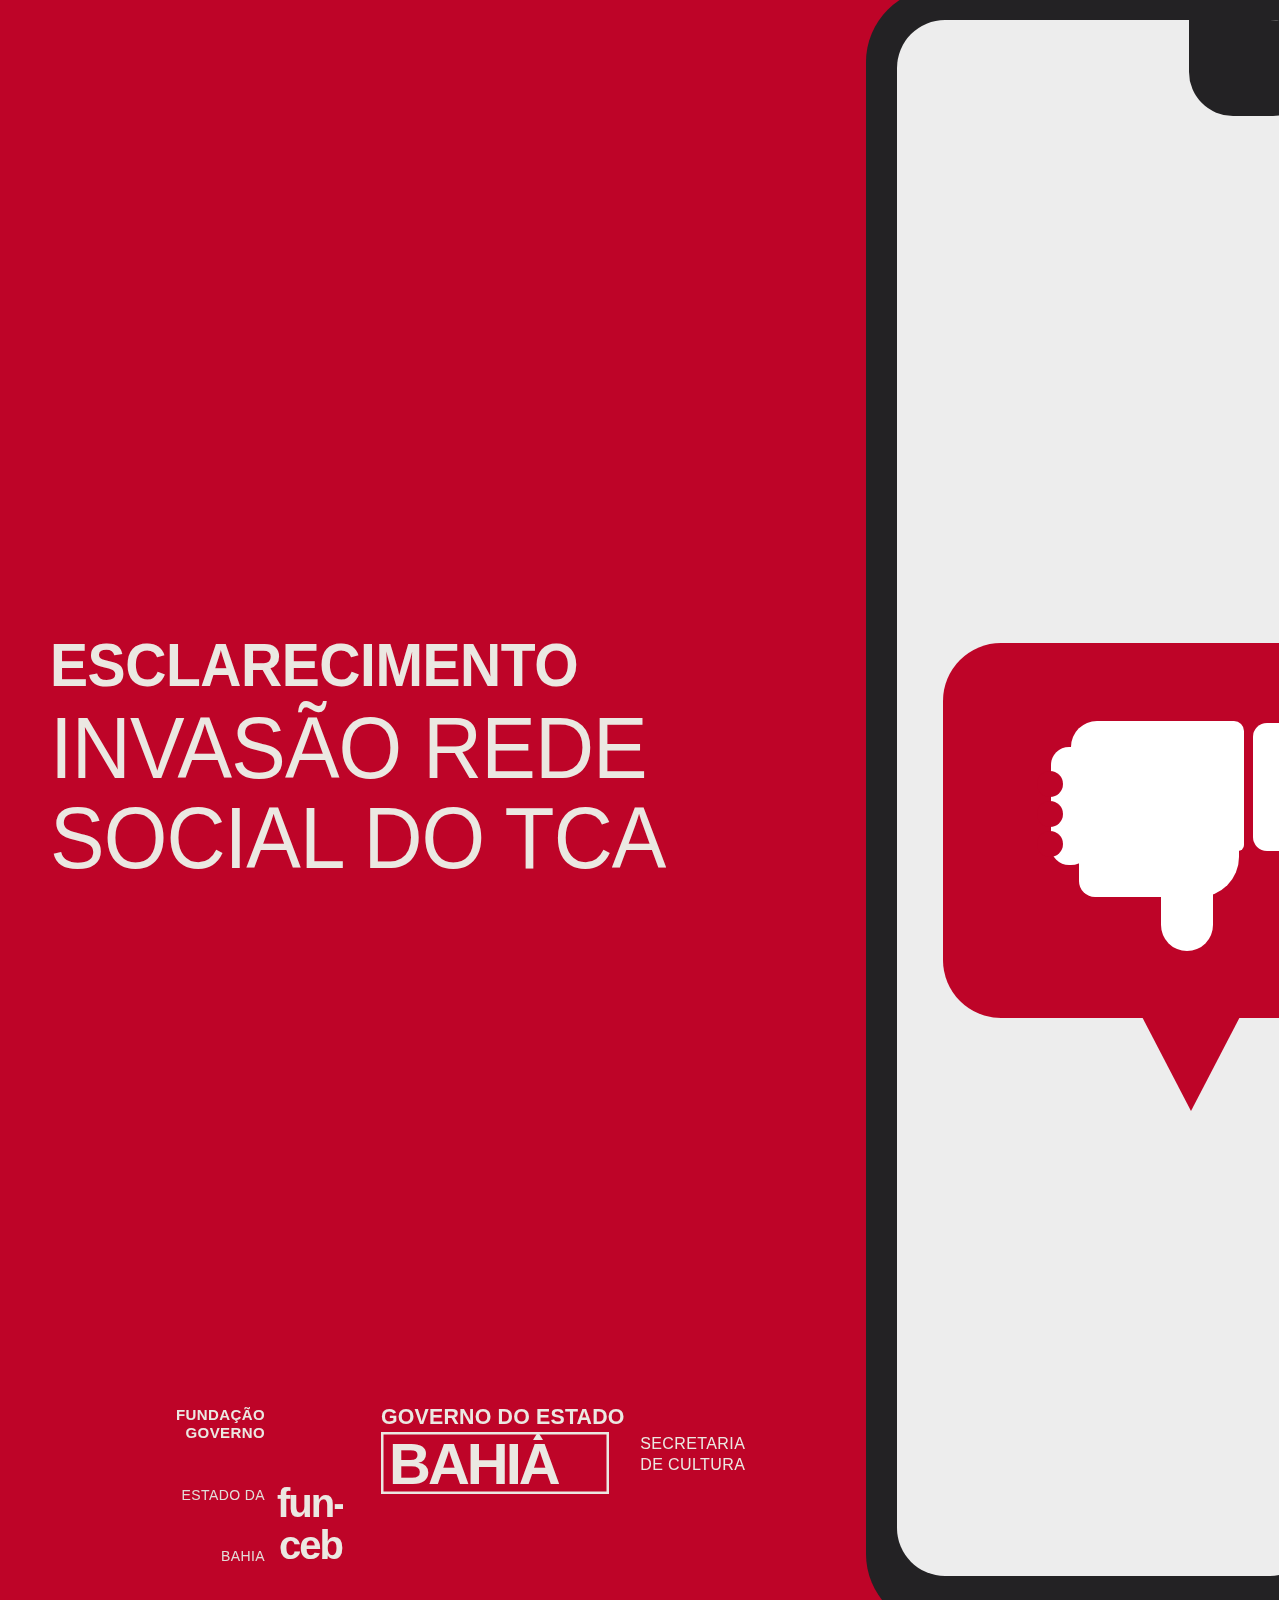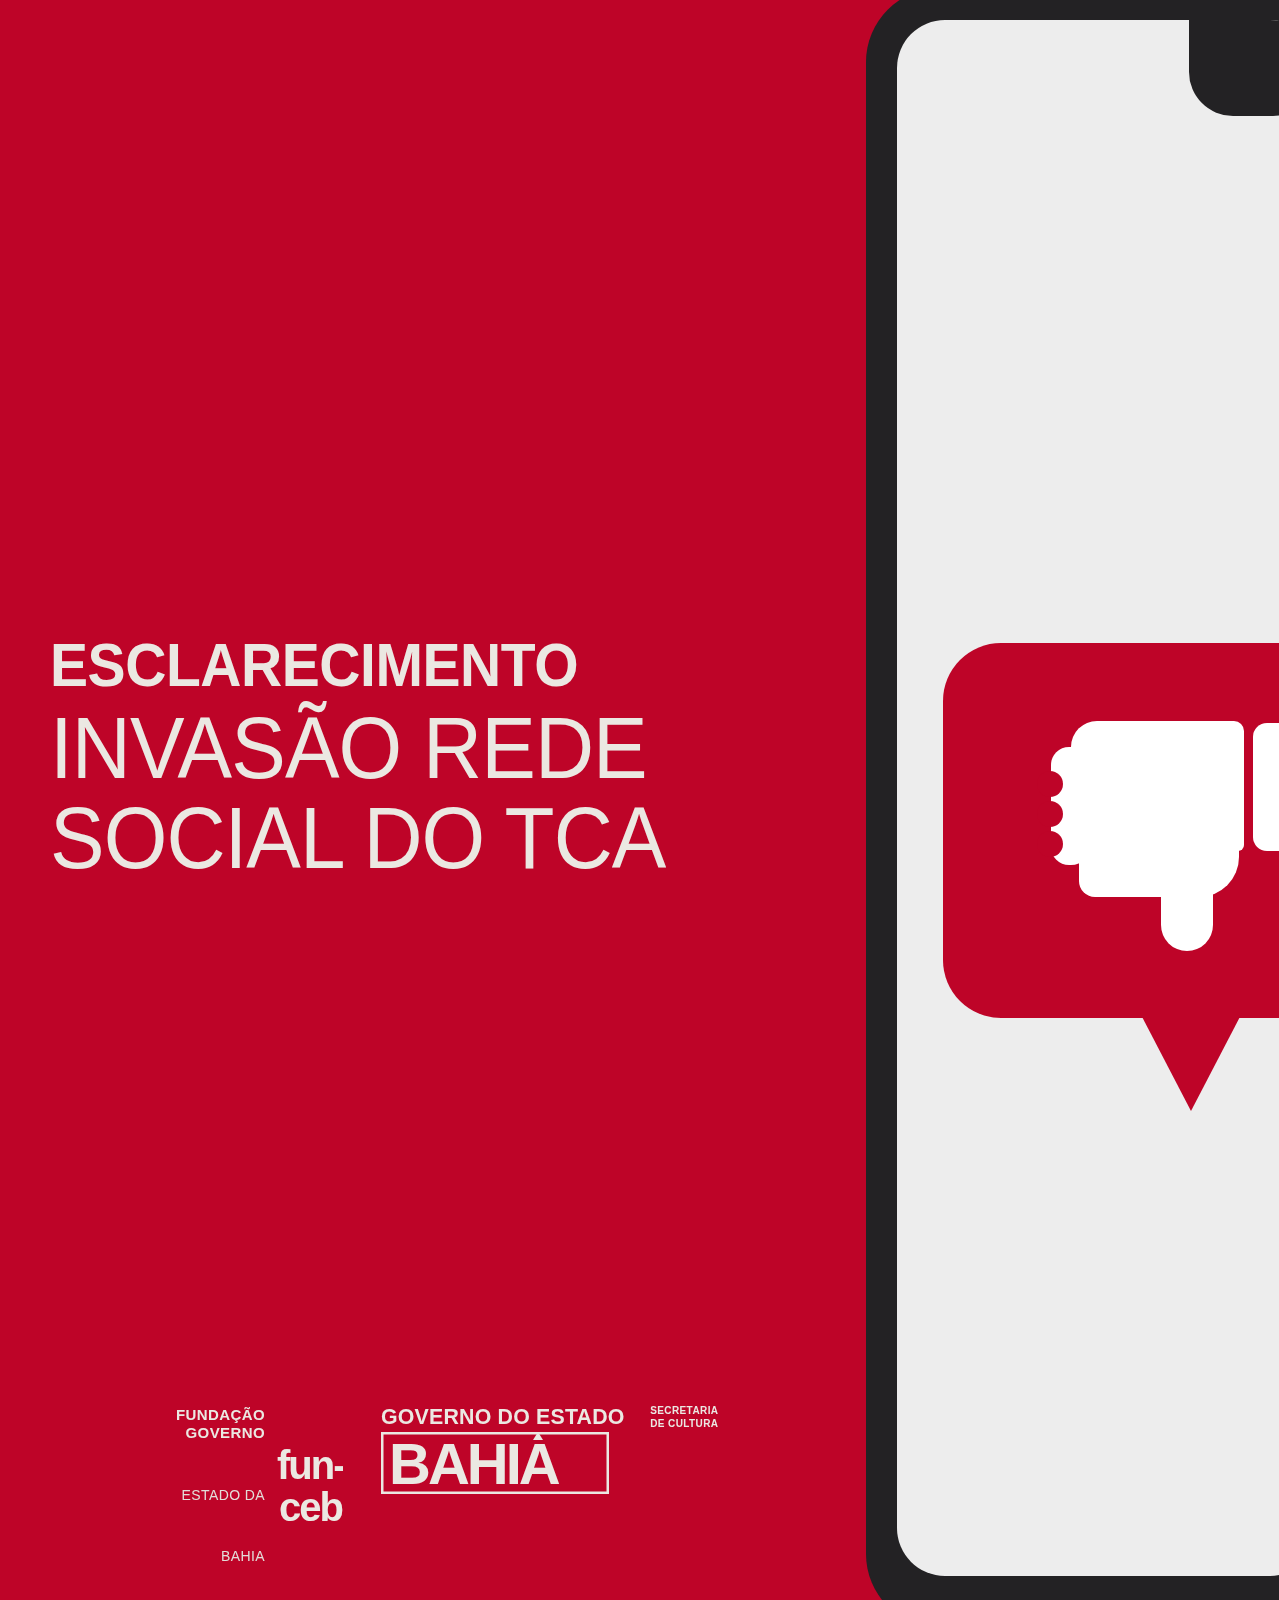--- a/index.html
+++ b/index.html
@@ -217,21 +217,21 @@
     font-family: "Liberation Serif", serif;
     font-weight: 700;
     font-size: 16px;
     letter-spacing: 0.6px;
   }
 
   
   .logo-funceb {
     position: relative;
     display: flex;
-    align-items: center;
+    align-items: flex-end;
     gap: 12px;
     margin-left: 96px;
     margin-top: 8px;
   }
   .funceb-words {
     text-align: right;
     color: #EBE8E2;
     line-height: 1.22;
   }
   .funceb-words .w1,
@@ -255,40 +255,41 @@
     height: 84px;
   }
 
   
   .logo-bahia {
     position: relative;
     margin-left: 38px;
     margin-top: 6px;
     display: flex;
     align-items: flex-start;
-    gap: 18px;
+    gap: 8px;
   }
   .bahia-stack { position: relative; }
   .bahia-top {
     color: #EBE8E2;
     font-size: 22px;
     font-weight: 700;
     letter-spacing: 0.2px;
     transform: scaleX(0.97);
     transform-origin: left center;
     margin-bottom: 2px;
     white-space: nowrap;
   }
   .bahia-mark { width: 228px; height: 62px; display: block; }
   .bahia-sec {
     color: #EBE8E2;
-    font-size: 10px;
-    font-weight: 700;
+    font-size: 16px;
+    font-weight: 400;
     letter-spacing: 0.4px;
     line-height: 1.3;
+    margin-top: 30px;
     white-space: nowrap;
   }
   .bahia-sec span { display: block; }
 </style>
 </head>
 <body>
 
 <div id="poster">
 
   <div class="bg-red"></div>

